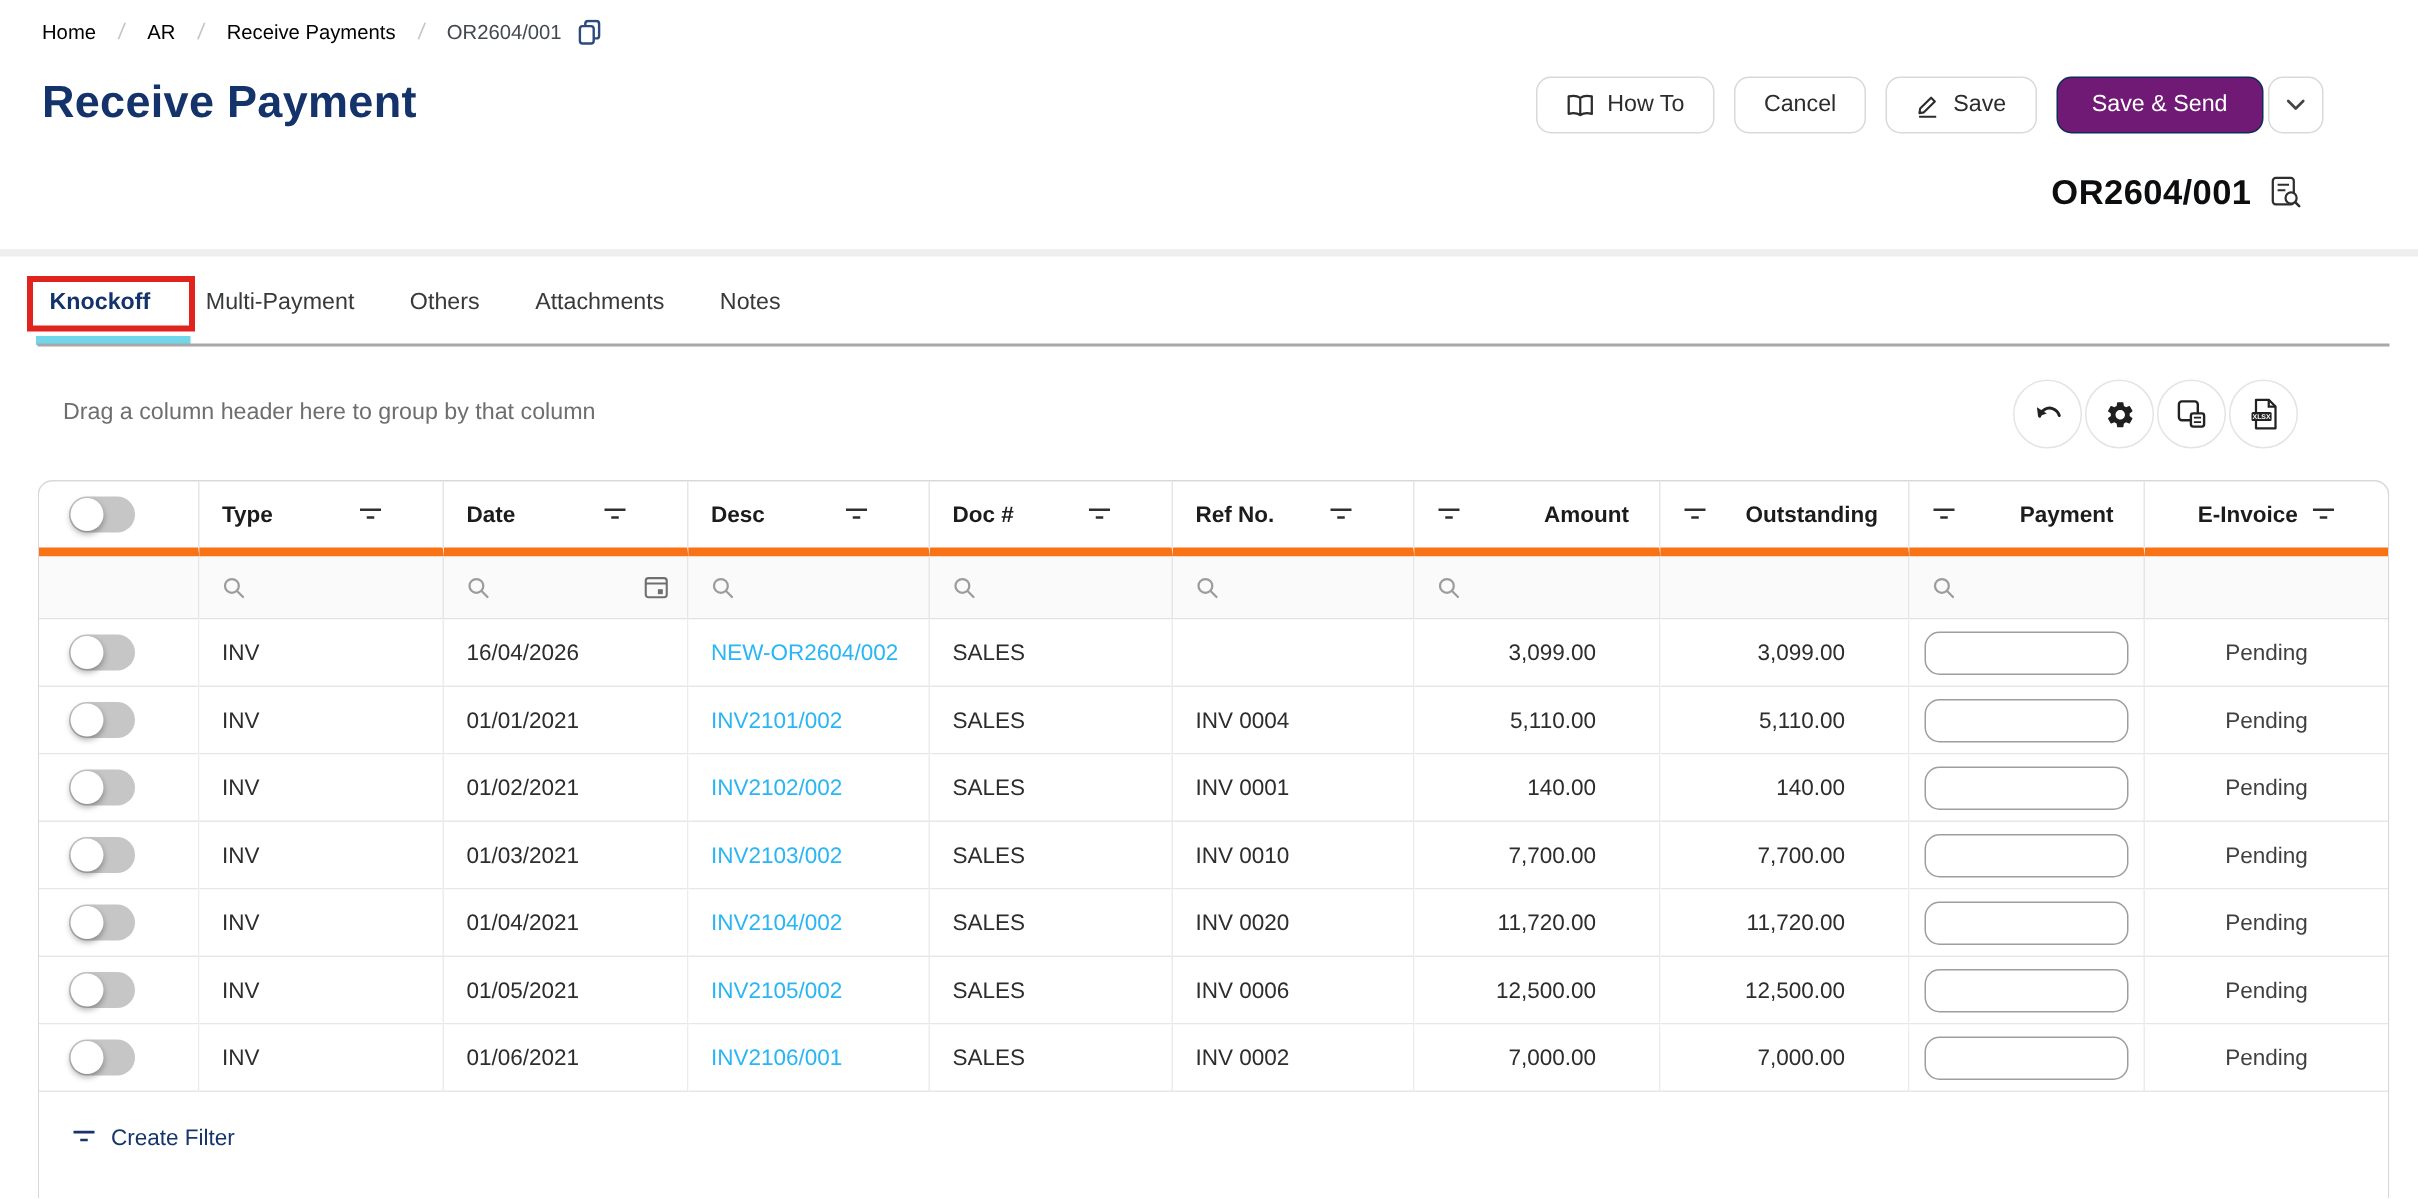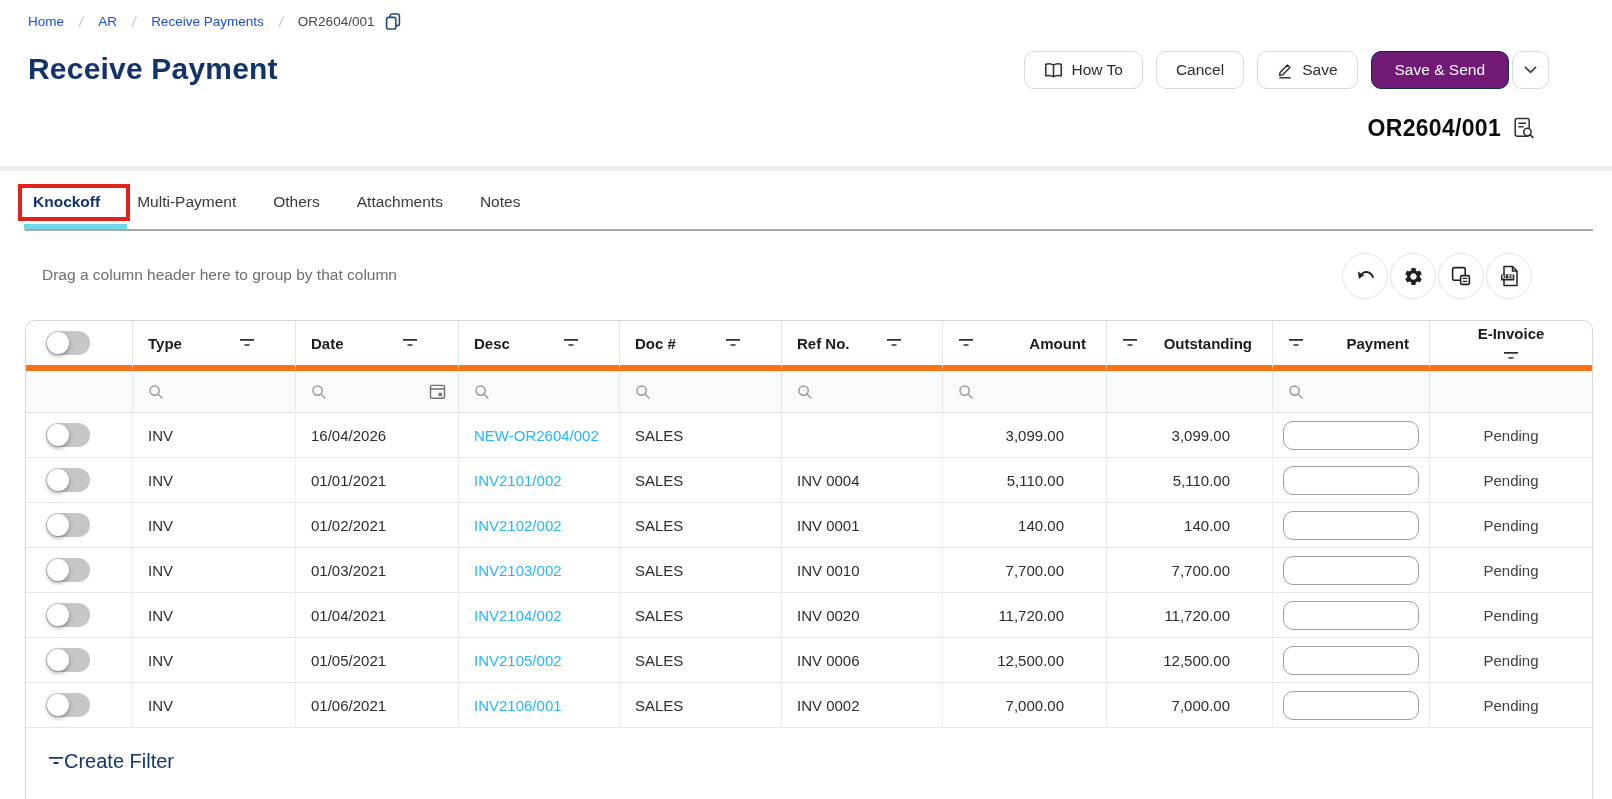--- a/index.html
+++ b/index.html
@@ -4,21 +4,21 @@
 <style>
   * { box-sizing: border-box; margin: 0; padding: 0; }
   html,body { background:#fff; }
   .page {
     position: relative; width: 1612px; height: 799px; overflow: hidden;
     background: #fff; font-family: "Liberation Sans", sans-serif; color:#2d2d2d;
   }
 
   
   .breadcrumb { position:absolute; top:13px; left:28px; display:flex; align-items:center; gap:15px; font-size:13.5px; }
-  .breadcrumb .crumb { color:#1d4ed8; text-decoration:none; cursor:pointer; }
+  .breadcrumb .crumb { color:#000000; text-decoration:none; cursor:pointer; }
   .breadcrumb .sep { color:#c3c7cd; font-size:15px; transform:skewX(-8deg); }
   .breadcrumb .crumb.current { color:#43474e; }
   .breadcrumb .copy-ic { margin-left:-4px; display:flex; align-items:center; cursor:pointer; }
 
   
   .page-title { position:absolute; top:52px; left:28px; font-size:30px; font-weight:800; color:#14336b; letter-spacing:.2px; }
   .actions { position:absolute; top:51px; right:63px; display:flex; align-items:center; gap:13px; }
   .btn {
     height:38px; border:1px solid #d9d9d9; border-radius:10px; background:#fff;
     font-family:inherit; font-size:15.5px; color:#2c2c2c; display:flex; align-items:center; gap:9px;
@@ -50,21 +50,21 @@
   
   .grid {
     position:absolute; top:320px; left:25px; width:1568px; height:479px;
     border:1px solid #d8d8d8; border-bottom:none; border-radius:10px 10px 0 0; background:#fff; overflow:hidden;
   }
   .grow { display:grid; grid-template-columns:107px 163px 163px 161px 162px 161px 164px 166px 157px 162px; }
   .cell { display:flex; align-items:center; padding:0 15px; border-right:1px solid #ececec; font-size:15px; color:#2d2d2d; overflow:hidden; white-space:nowrap; }
   .cell:last-child { border-right:none; }
 
   .hrow .cell { height:50px; border-bottom:6px solid #f97316; font-weight:700; color:#1c1c1c; border-right:1px solid #e6e6e6; }
-  .hrow .cell:last-child { border-right:none;flex-direction:column; }
+  .hrow .cell:last-child { border-right:none; }
   .hcell-left { justify-content:space-between; padding-right:40px; }
   .hcell-right { justify-content:space-between; padding-right:20px; }
   .hcell-center { justify-content:center; gap:9px; }
   .filter-glyph { color:#2f2f2f; display:flex; }
 
   .frow .cell { height:42px; background:#fafafa; border-bottom:1px solid #e2e2e2; border-right:1px solid #e6e6e6; color:#9c9c9c; }
   .frow .cell:last-child { border-right:none; }
   .fcell-date { justify-content:space-between; padding-right:12px; }
 
   .trow .cell { height:45px; border-bottom:1px solid #e7e7e7; background:#fff; }
@@ -72,21 +72,21 @@
   .num { justify-content:flex-end; padding-right:42px; }
   .center { justify-content:center; }
   .doclink { color:#2ab5f5; text-decoration:none; cursor:pointer; }
   .pending { color:#404040; }
   .payment-input { width:136px; height:29px; border:1.4px solid #9e9e9e; border-radius:10px; background:#fff; outline:none; font-family:inherit; font-size:15px; padding:0 10px; }
 
   .switch { position:relative; display:inline-block; width:44px; height:24px; border-radius:12px; background:#c6c6c6; cursor:pointer; flex:0 0 auto; }
   .switch .knob { position:absolute; left:1px; top:1px; width:22px; height:22px; border-radius:50%; background:#fff; box-shadow:0 2px 4px rgba(0,0,0,.35); }
 
   .gfooter { height:72px; background:#fff; display:flex; align-items:flex-start; }
-  .create-filter { margin:22px 0 0 22px; display:flex; align-items:center; color:#17356b; font-size:20px; cursor:pointer; }
+  .create-filter { margin:22px 0 0 22px; display:flex; align-items:center; gap:10px; color:#17356b; font-size:15px; cursor:pointer; }
   .create-filter .filter-glyph { color:#17356b; }
 
   svg { display:block; }
 </style>
 </head>
 <body>
 
 <div class="page">
 
   <div class="breadcrumb">

